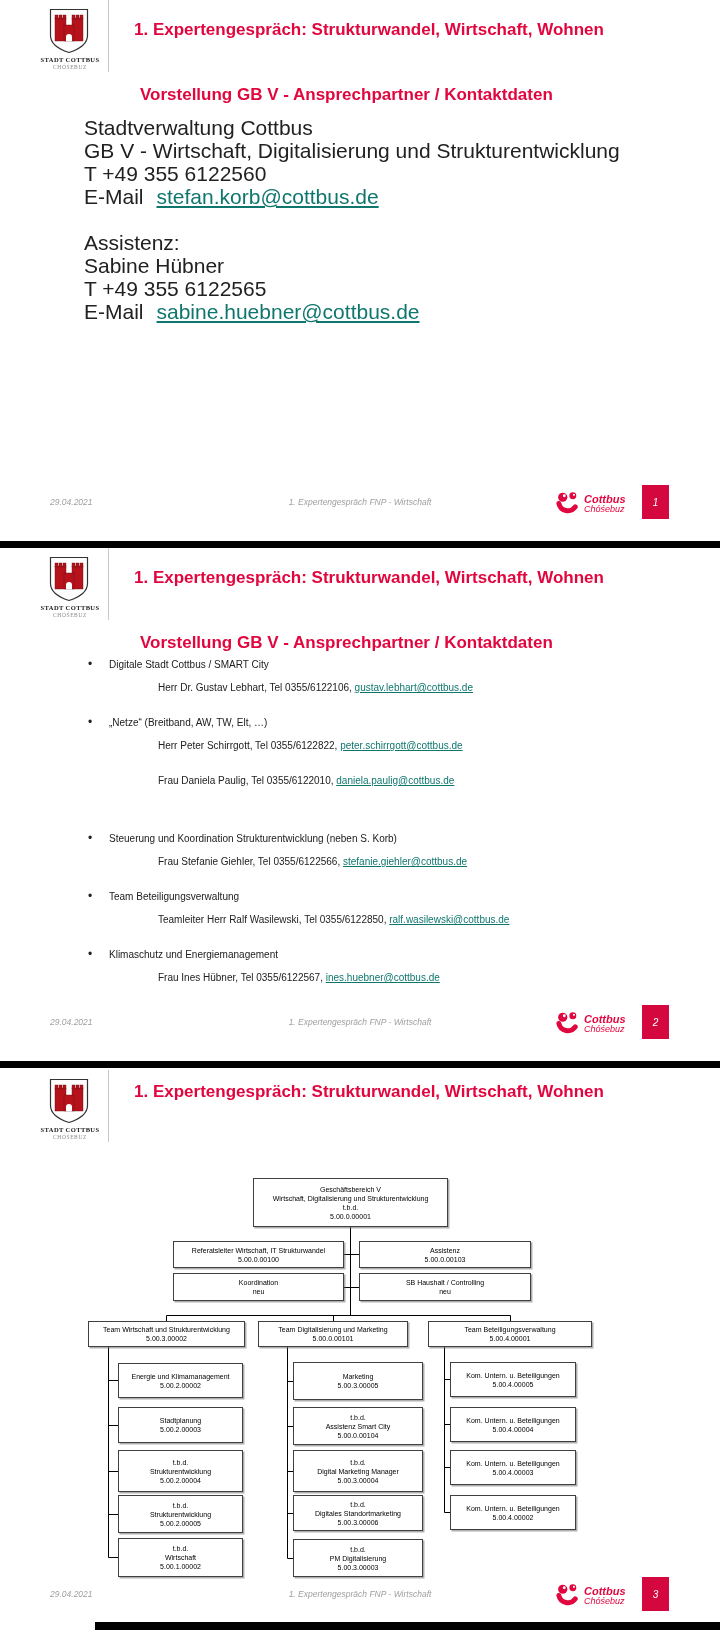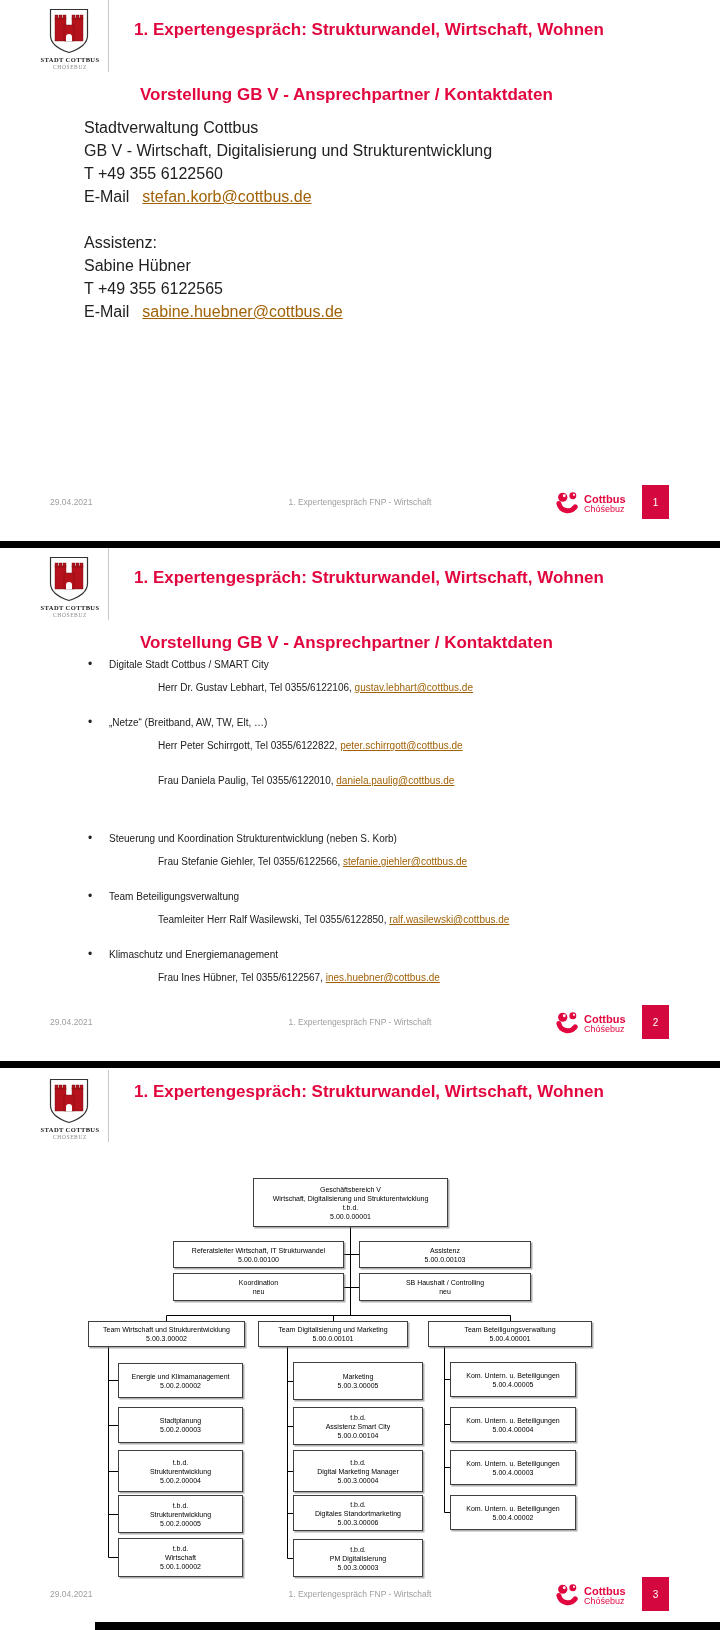--- a/index.html
+++ b/index.html
@@ -20,33 +20,33 @@
       letter-spacing:.4px;color:#1a1a1a;}
   .crest-caption2{position:absolute;left:24px;top:64px;width:92px;text-align:center;
       font-family:"Liberation Serif",serif;font-size:5.5px;letter-spacing:.6px;color:#8a8a8a;}
   .vline{position:absolute;left:108px;top:0;width:1px;height:72px;background:#c9c9c9;}
   .title{position:absolute;color:#E2063F;font-weight:bold;font-size:17px;white-space:nowrap;}
   .t1{left:134px;top:20px;}
   .t2{left:140px;top:52px;margin-top:33px;}
   #slide3 .t1{top:12px;}
 
   
-  .contact{position:absolute;left:84px;top:116px;font-size:16px;line-height:23px;color:#212121;}
+  .contact{position:absolute;left:84px;top:116px;font-size:21px;line-height:23px;color:#212121;}
   .contact .spacer{height:23px;}
-  a{color:#a16207;text-decoration:underline;}
+  a{color:#0f766e;text-decoration:underline;}
   .email-link{margin-left:13px;}
 
   
   .bullet-group{position:absolute;left:88px;width:600px;font-size:10px;line-height:23px;color:#212121;}
   .bullet-group .head{position:relative;padding-left:21px;}
   .bullet-group .head::before{content:"•";position:absolute;left:0;top:0;font-size:12px;}
   .bullet-group .detail{padding-left:70px;}
 
   
-  .footer{position:absolute;left:0;width:720px;height:44px;}
+  .footer{position:absolute;left:0;width:720px;height:44px;font-style:italic;}
   .f-date{position:absolute;left:50px;top:6px;font-size:8.5px;color:#9e9e9e;}
   .f-center{position:absolute;left:0;right:0;top:6px;text-align:center;font-size:8.5px;color:#9e9e9e;}
   .f-logo{position:absolute;left:556px;top:0;}
   .f-word1{position:absolute;left:584px;top:2px;font-size:11px;font-weight:bold;color:#E2063F;}
   .f-word2{position:absolute;left:584px;top:13px;font-size:9px;color:#E2063F;}
   .f-badge{position:absolute;left:642px;top:-6px;width:27px;height:34px;background:#D4083E;
       color:#fff;font-size:10px;display:flex;align-items:center;justify-content:center;}
   #slide1 .footer{top:491px;} #slide2 .footer{top:463px;} #slide3 .footer{top:513px;}
 
   

